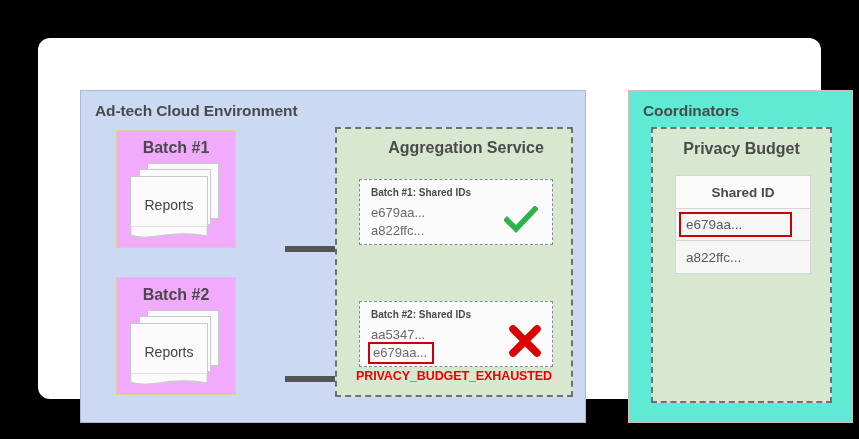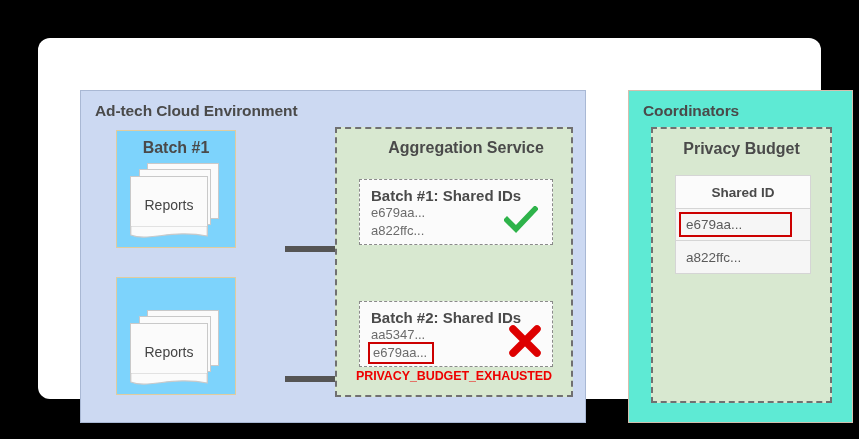--- a/index.html
+++ b/index.html
@@ -67,21 +67,21 @@
     font-size: 15.5px;
     font-weight: bold;
     color: #4a4a4a;
     letter-spacing: -0.1px;
   }
   
   .batch-box {
     position: absolute;
     width: 120px;
     height: 118px;
-    background: #7dd3fc;
+    background: #f0abfc;
     border: 1px solid #e0cc9e;
     box-sizing: border-box;
   }
   .batch-box.b1 { left: 35px; top: 39px; }
   .batch-box.b2 { left: 35px; top: 186px; }
   .batch-title {
     position: absolute;
     top: 8px;
     left: 0;
     width: 100%;
@@ -167,21 +167,21 @@
     background: #fbfbfb;
     border: 1.5px dashed #8a8a8a;
     box-sizing: border-box;
   }
   .id-box.one { top: 50px; }
   .id-box.two { top: 172px; }
   .id-head {
     position: absolute;
     left: 11px;
     top: 7px;
-    font-size: 15px;
+    font-size: 10px;
     font-weight: bold;
     color: #4a4a4a;
   }
   .id-line {
     position: absolute;
     left: 11px;
     font-size: 13px;
     color: #6b6b6b;
   }
   .id-line.l1 { top: 25px; }
@@ -302,20 +302,21 @@
           <div class="doc mid"></div>
           <div class="doc front"></div>
           <svg class="doc-wave" viewBox="0 0 78 14" preserveAspectRatio="none">
             <path d="M0.75,0 L0.75,9 C18,16 42,3 77.25,10 L77.25,0 Z" fill="#fbfbfb" stroke="#c9c9c9" stroke-width="1.2"></path>
           </svg>
           <div class="doc-label">Reports</div>
         </div>
       </div>
 
       <div class="batch-box b2">
+        <div class="batch-title">Batch #2</div>
         <div class="docs">
           <div class="doc back"></div>
           <div class="doc mid"></div>
           <div class="doc front"></div>
           <svg class="doc-wave" viewBox="0 0 78 14" preserveAspectRatio="none">
             <path d="M0.75,0 L0.75,9 C18,16 42,3 77.25,10 L77.25,0 Z" fill="#fbfbfb" stroke="#c9c9c9" stroke-width="1.2"></path>
           </svg>
           <div class="doc-label">Reports</div>
         </div>
       </div>

